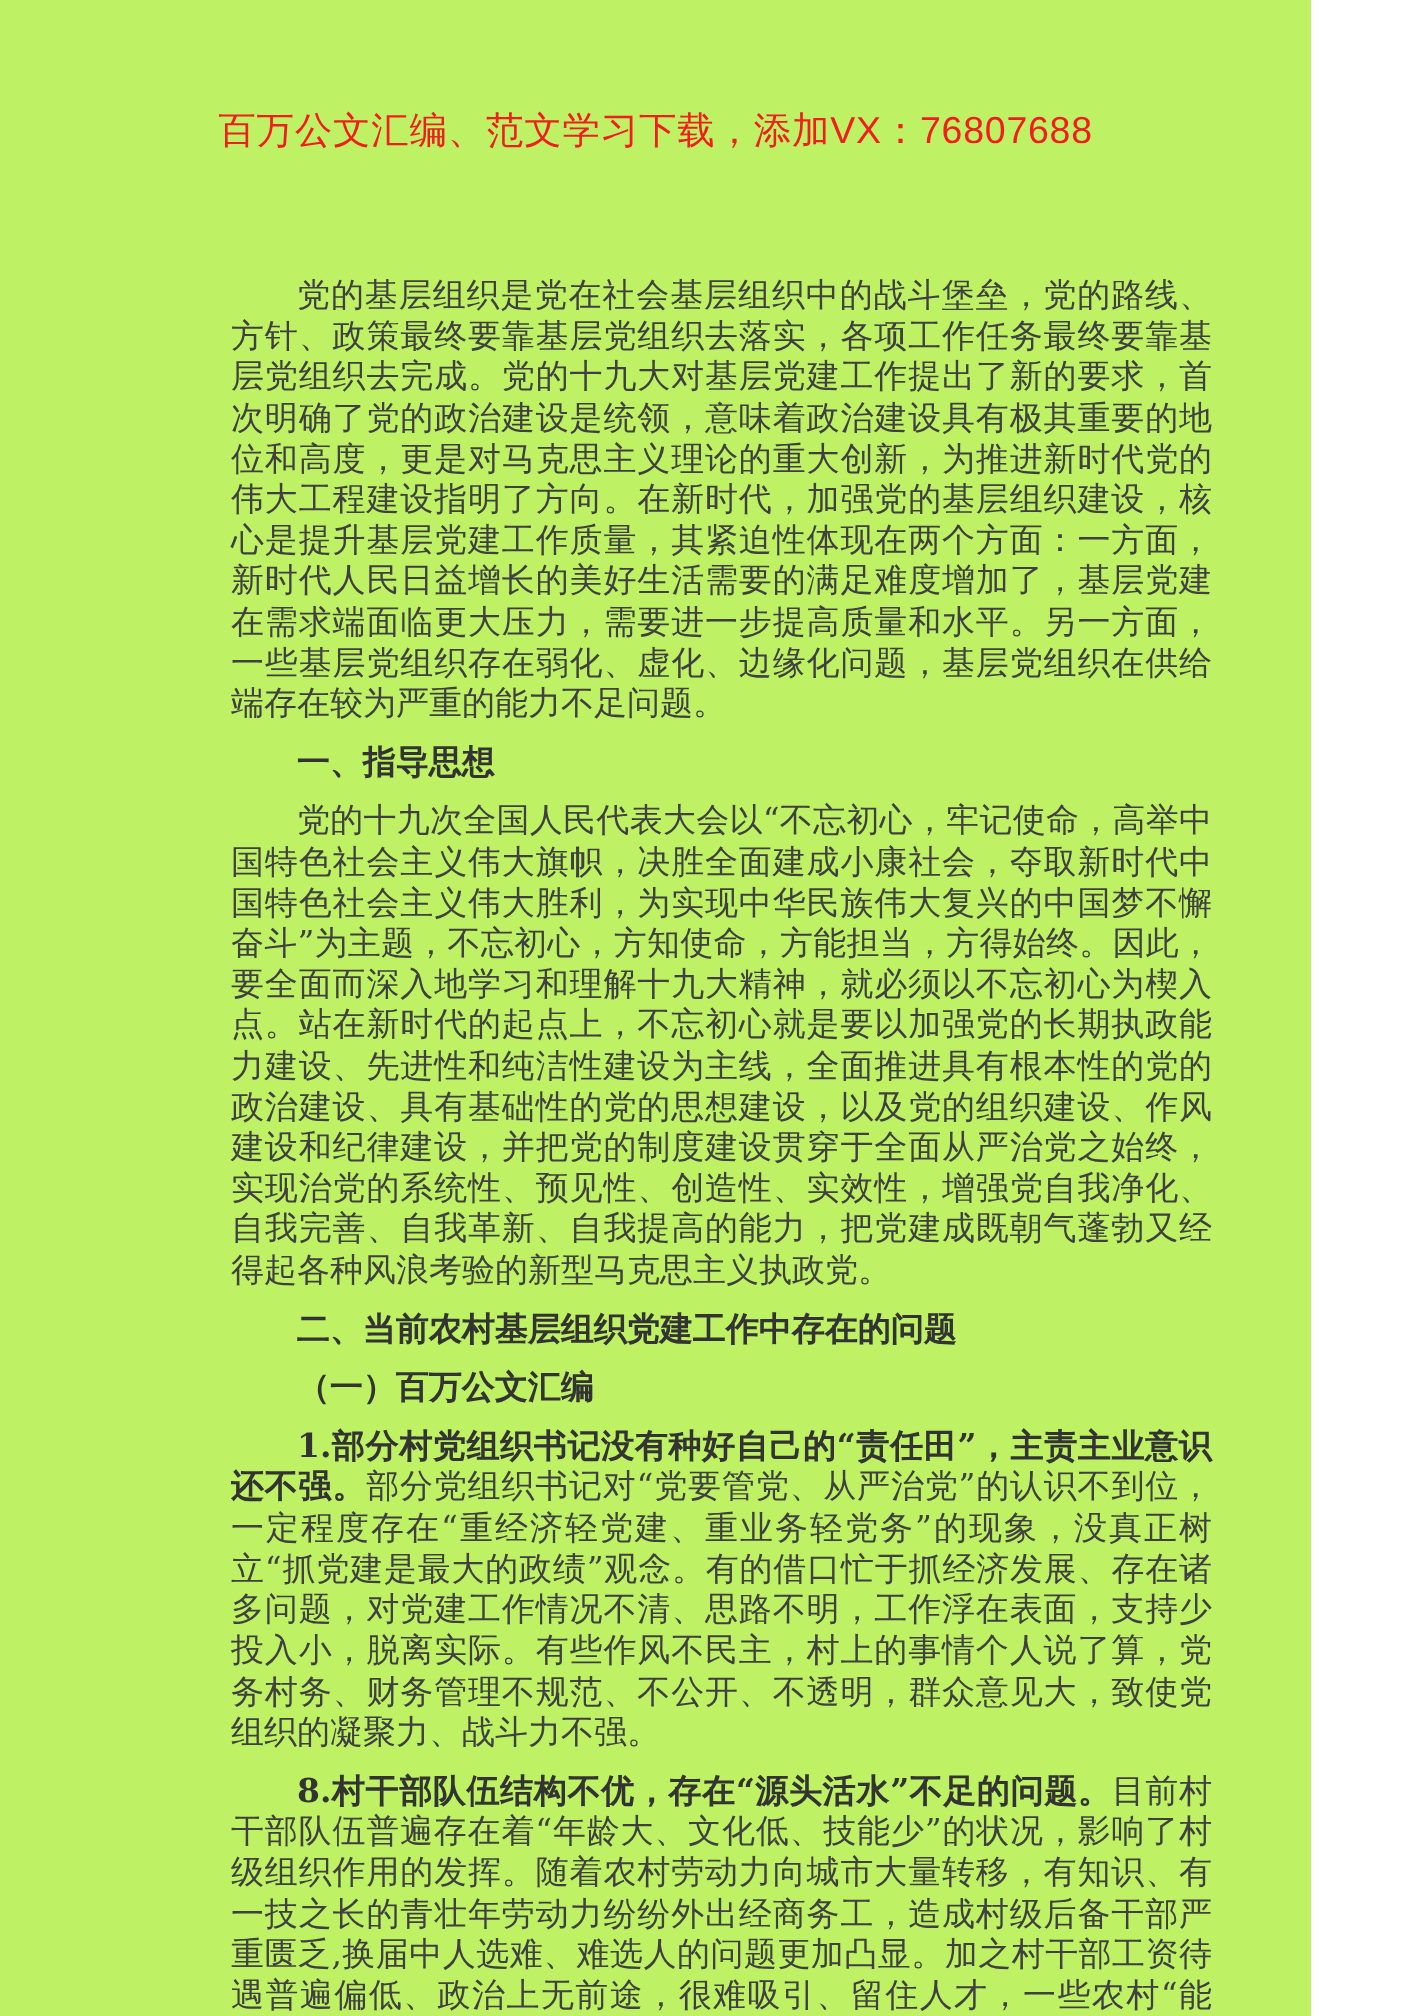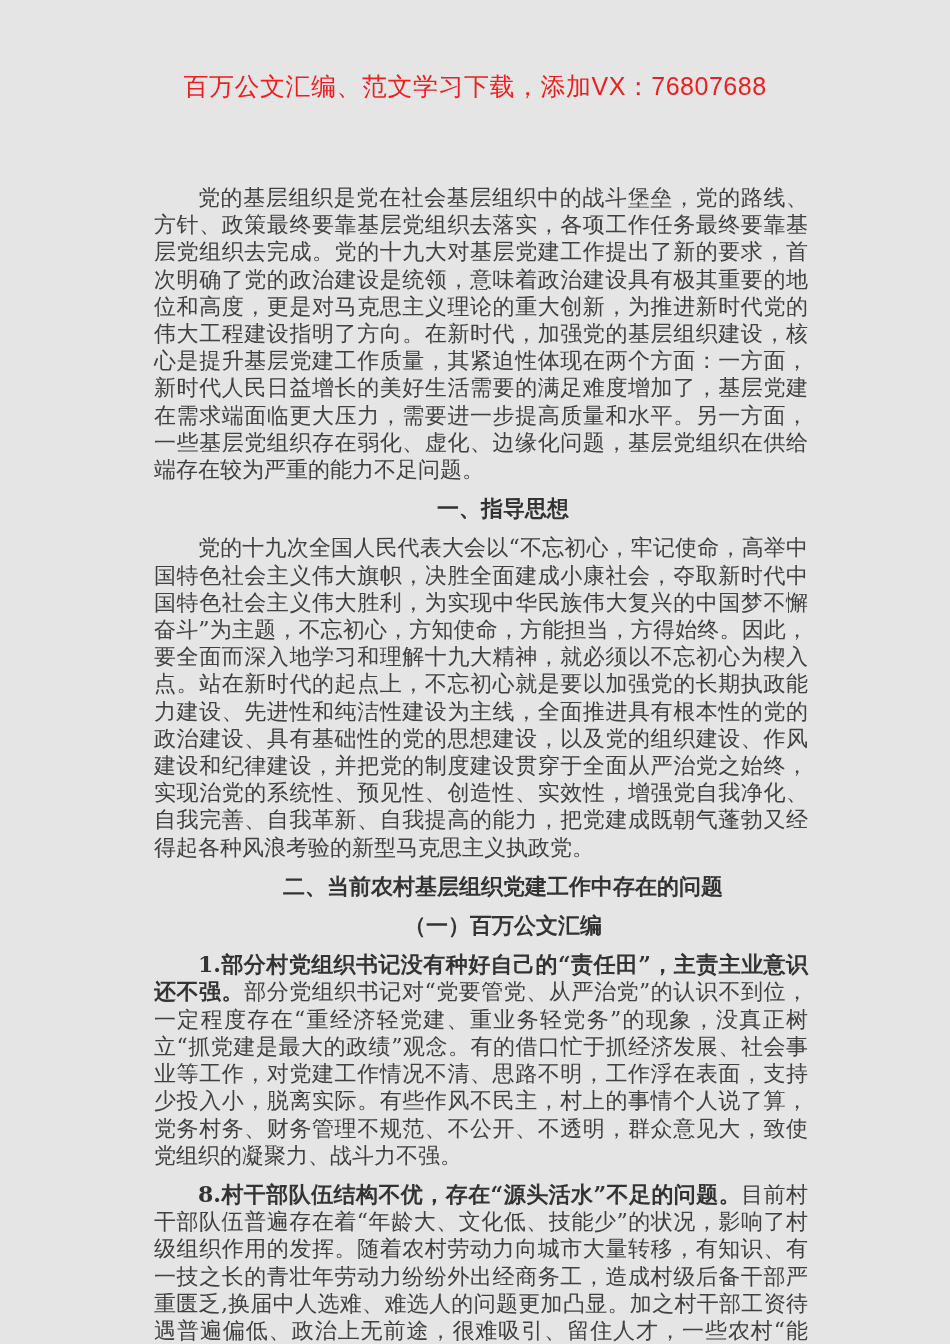--- a/index.html
+++ b/index.html
@@ -2,23 +2,23 @@
 <html><head>
 <meta charset="utf-8">
 <style>
   html, body {
     margin: 0;
     padding: 0;
     background: #ffffff;
   }
   .page {
     position: relative;
-    width: 950px;
+    width: 874px;
     height: 1344px;
-    background: #e5e5e5;
+    background: #bef264;
     overflow: hidden;
   }
   .promo-banner {
     position: absolute;
     top: 70px;
     left: 0;
     width: 100%;
     text-align: center;
     font-family: "Liberation Sans", "DejaVu Sans", sans-serif;
     font-size: 25px;
@@ -38,21 +38,21 @@
     text-align: justify;
   }
   .doc-body p {
     margin: 12px;
     padding: 0;
     text-indent: 2em;
   }
   .doc-body p.heading {
     font-weight: bold;
     color: #333333;
-    text-align: center;
+    text-align: left;
   }
   .doc-body b.lead {
     font-weight: bold;
     color: #333333;
   }
 </style>
 </head>
 <body>
 
 <div class="page">
@@ -65,19 +65,19 @@
 
     <p class="heading">一、指导思想</p>
 
     <p>党的十九次全国人民代表大会以“不忘初心，牢记使命，高举中国特色社会主义伟大旗帜，决胜全面建成小康社会，夺取新时代中国特色社会主义伟大胜利，为实现中华民族伟大复兴的中国梦不懈奋斗”为主题，不忘初心，方知使命，方能担当，方得始终。因此，要全面而深入地学习和理解十九大精神，就必须以不忘初心为楔入点。站在新时代的起点上，不忘初心就是要以加强党的长期执政能力建设、先进性和纯洁性建设为主线，全面推进具有根本性的党的政治建设、具有基础性的党的思想建设，以及党的组织建设、作风建设和纪律建设，并把党的制度建设贯穿于全面从严治党之始终，实现治党的系统性、预见性、创造性、实效性，增强党自我净化、自我完善、自我革新、自我提高的能力，把党建成既朝气蓬勃又经得起各种风浪考验的新型马克思主义执政党。</p>
 
     <p class="heading">二、当前农村基层组织党建工作中存在的问题</p>
 
 
     <p class="heading">（一）百万公文汇编</p>
 
-    <p><b class="lead">1.部分村党组织书记没有种好自己的“责任田”，主责主业意识还不强。</b><span>部分党组织书记对“党要管党、从严治党”的认识不到位，一定程度存在“重经济轻党建、重业务轻党务”的现象，没真正树立“抓党建是最大的政绩”观念。有的借口忙于抓经济发展、社会事业等工作，对党建工作情况不清、思路不明，工作浮在表面，支持少投入小，脱离实际。有些作风不民主，村上的事情个人说了算，党务村务、财务管理不规范、不公开、不透明，群众意见大，致使党组织的凝聚力、战斗力不强。</span></p>
+    <p><b class="lead">1.部分村党组织书记没有种好自己的“责任田”，主责主业意识还不强。</b><span>部分党组织书记对“党要管党、从严治党”的认识不到位，一定程度存在“重经济轻党建、重业务轻党务”的现象，没真正树立“抓党建是最大的政绩”观念。有的借口忙于抓经济发展、存在诸多问题，对党建工作情况不清、思路不明，工作浮在表面，支持少投入小，脱离实际。有些作风不民主，村上的事情个人说了算，党务村务、财务管理不规范、不公开、不透明，群众意见大，致使党组织的凝聚力、战斗力不强。</span></p>
 
     <p><b class="lead">8.村干部队伍结构不优，存在“源头活水”不足的问题。</b><span>目前村干部队伍普遍存在着“年龄大、文化低、技能少”的状况，影响了村级组织作用的发挥。随着农村劳动力向城市大量转移，有知识、有一技之长的青壮年劳动力纷纷外出经商务工，造成村级后备干部严重匮乏,换届中人选难、难选人的问题更加凸显。加之村干部工资待遇普遍偏低、政治上无前途，很难吸引、留住人才，一些农村“能人”不愿担任村干部，甚至一些经济落后村出现没人当村干部的局面。</span></p>
 
   </div>
 
 </div>
 
 </body></html>

